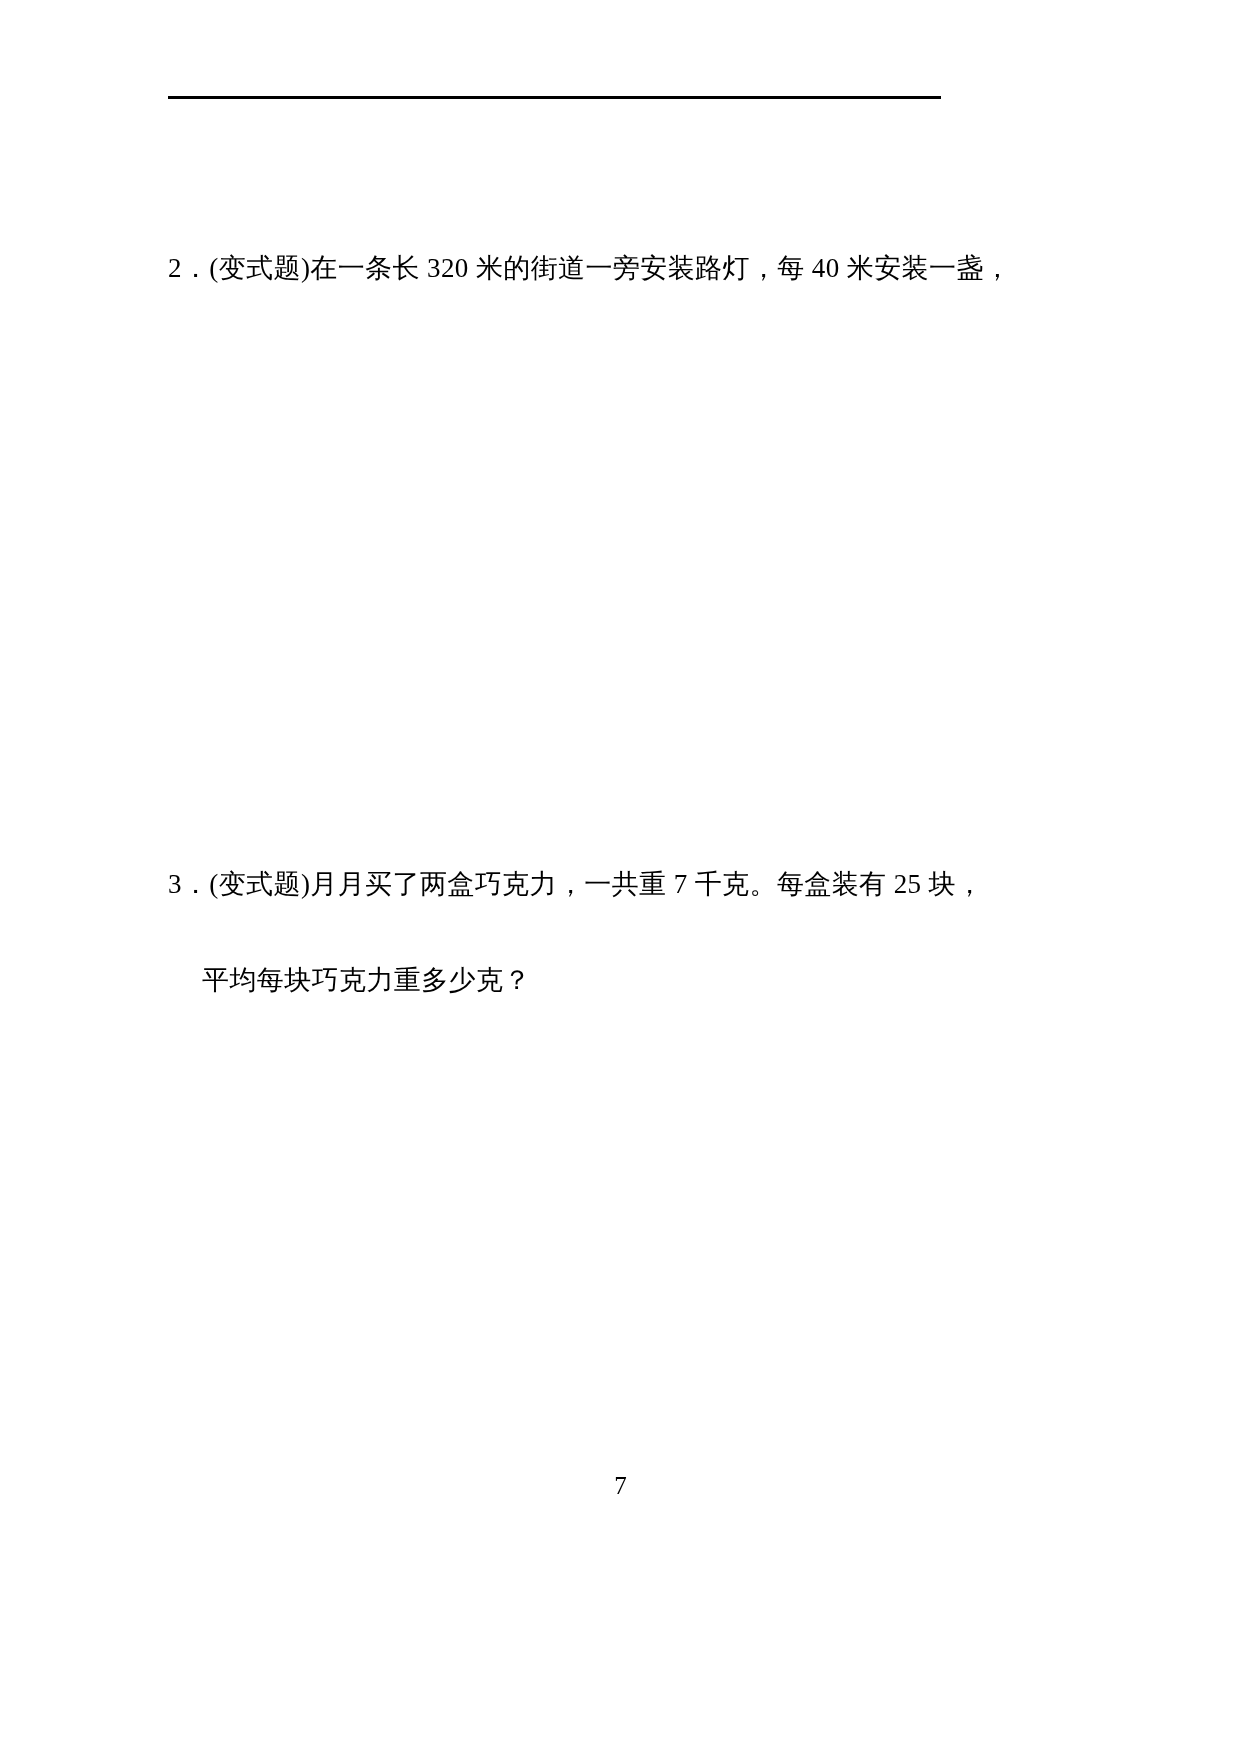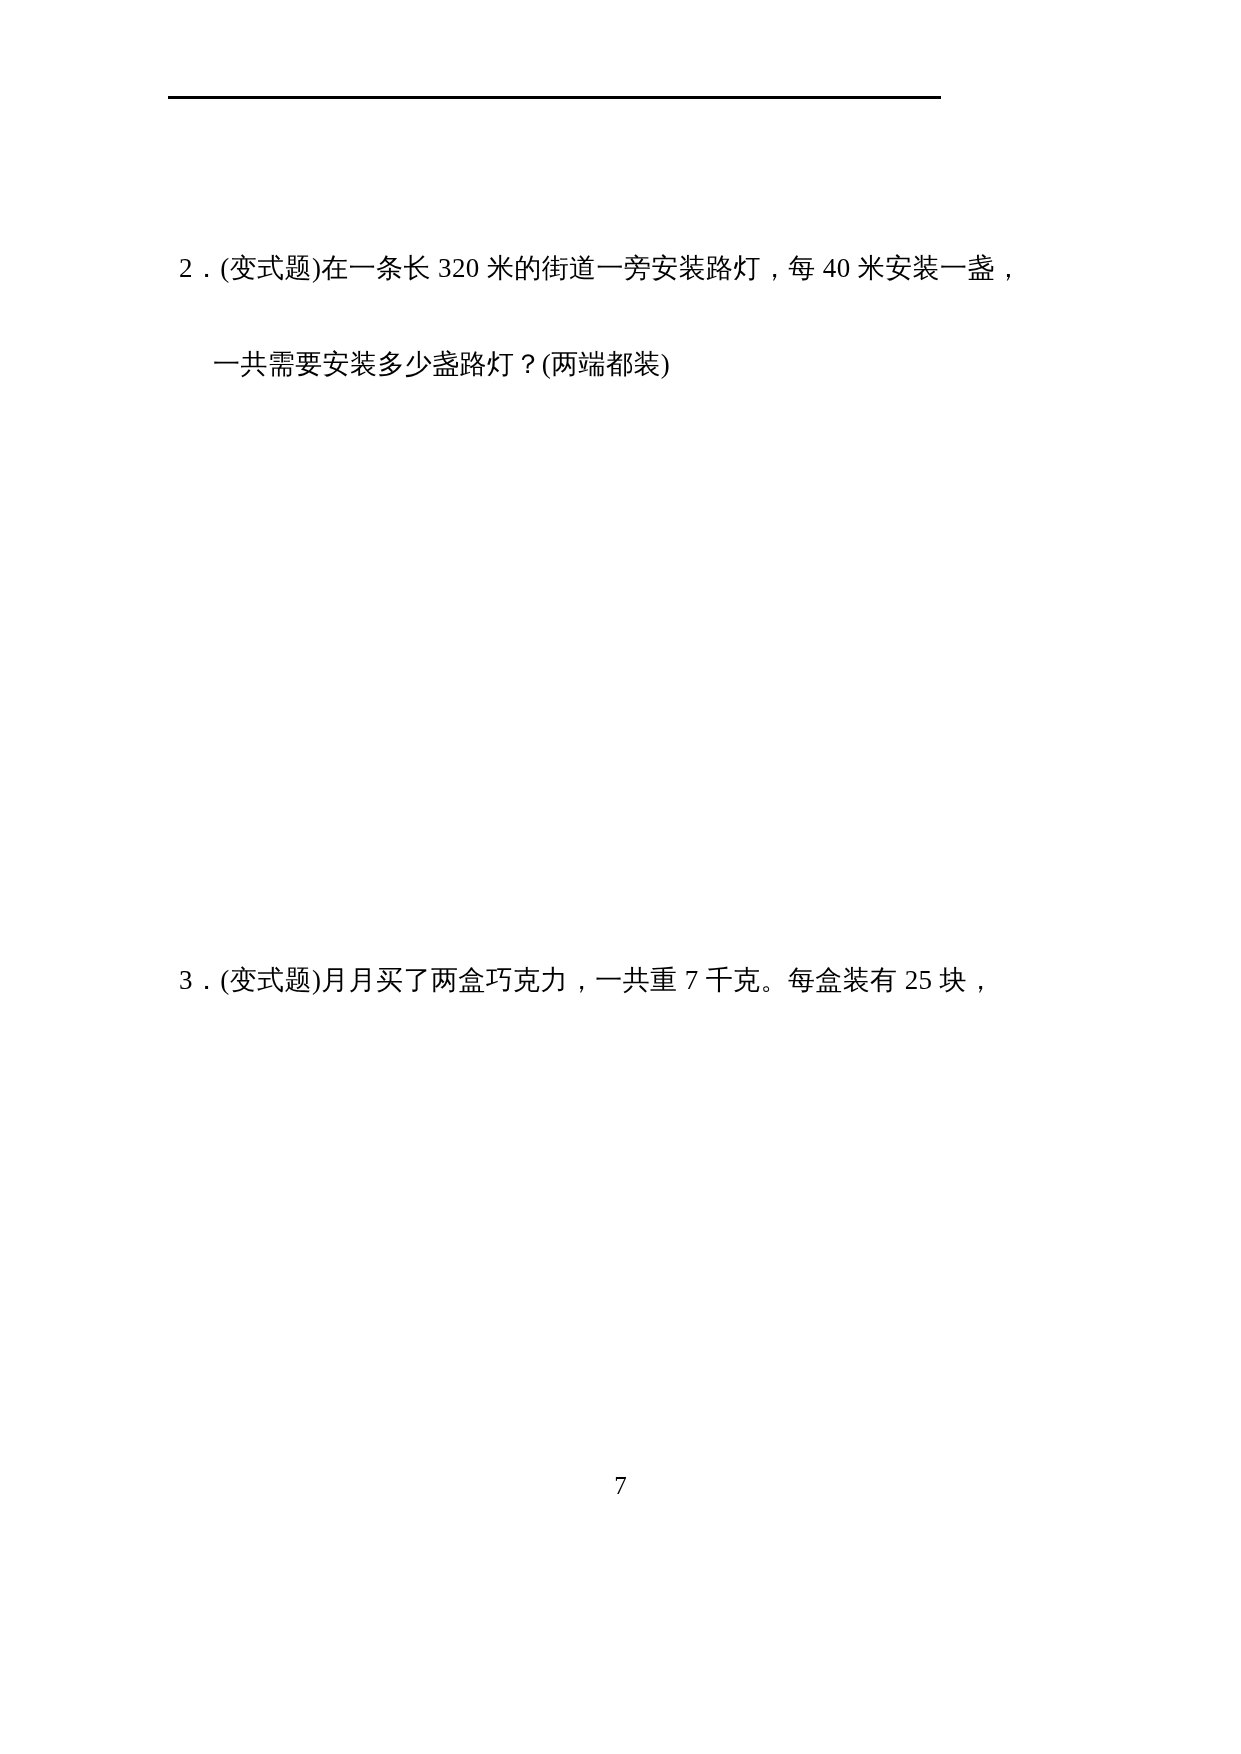--- a/index.html
+++ b/index.html
@@ -29,21 +29,20 @@
     top: 96px;
     width: 773px;
     height: 0;
     border-top: 3px solid #000000;
   }
   .content {
     position: absolute;
     left: 168px;
     top: 220px;
     width: 905px;
-    margin-left: 11px;
   }
   .problem {
     margin-bottom: 0;
   }
   .problem-line {
     font-size: 27px;
     line-height: 96px;
     letter-spacing: 0.4px;
     white-space: nowrap;
   }
@@ -75,30 +74,30 @@
 <div class="page">
 
   <div class="header-rule"></div>
 
   <div class="content">
 
     <div class="problem">
       <div class="problem-line">
         <span class="num">2．</span><span>(变式题)在一条长 320 米的街道一旁安装路灯，每 40 米安装一盏，</span>
       </div>
-      <div class="problem-line indent">
-        <span>一共需要安装多少盏路灯？(两端都装)</span>
-      </div>
     </div>
 
     <div class="gap-1"></div>
 
     <div class="problem">
       <div class="problem-line">
         <span class="num">3．</span><span>(变式题)月月买了两盒巧克力，一共重 7 千克。每盒装有 25 块，</span>
+      </div>
+      <div class="problem-line indent">
+        <span>平均每块巧克力重多少克？</span>
       </div>
     </div>
 
     <div class="gap-2"></div>
 
   </div>
 
   <div class="page-number">7</div>
 
 </div>

